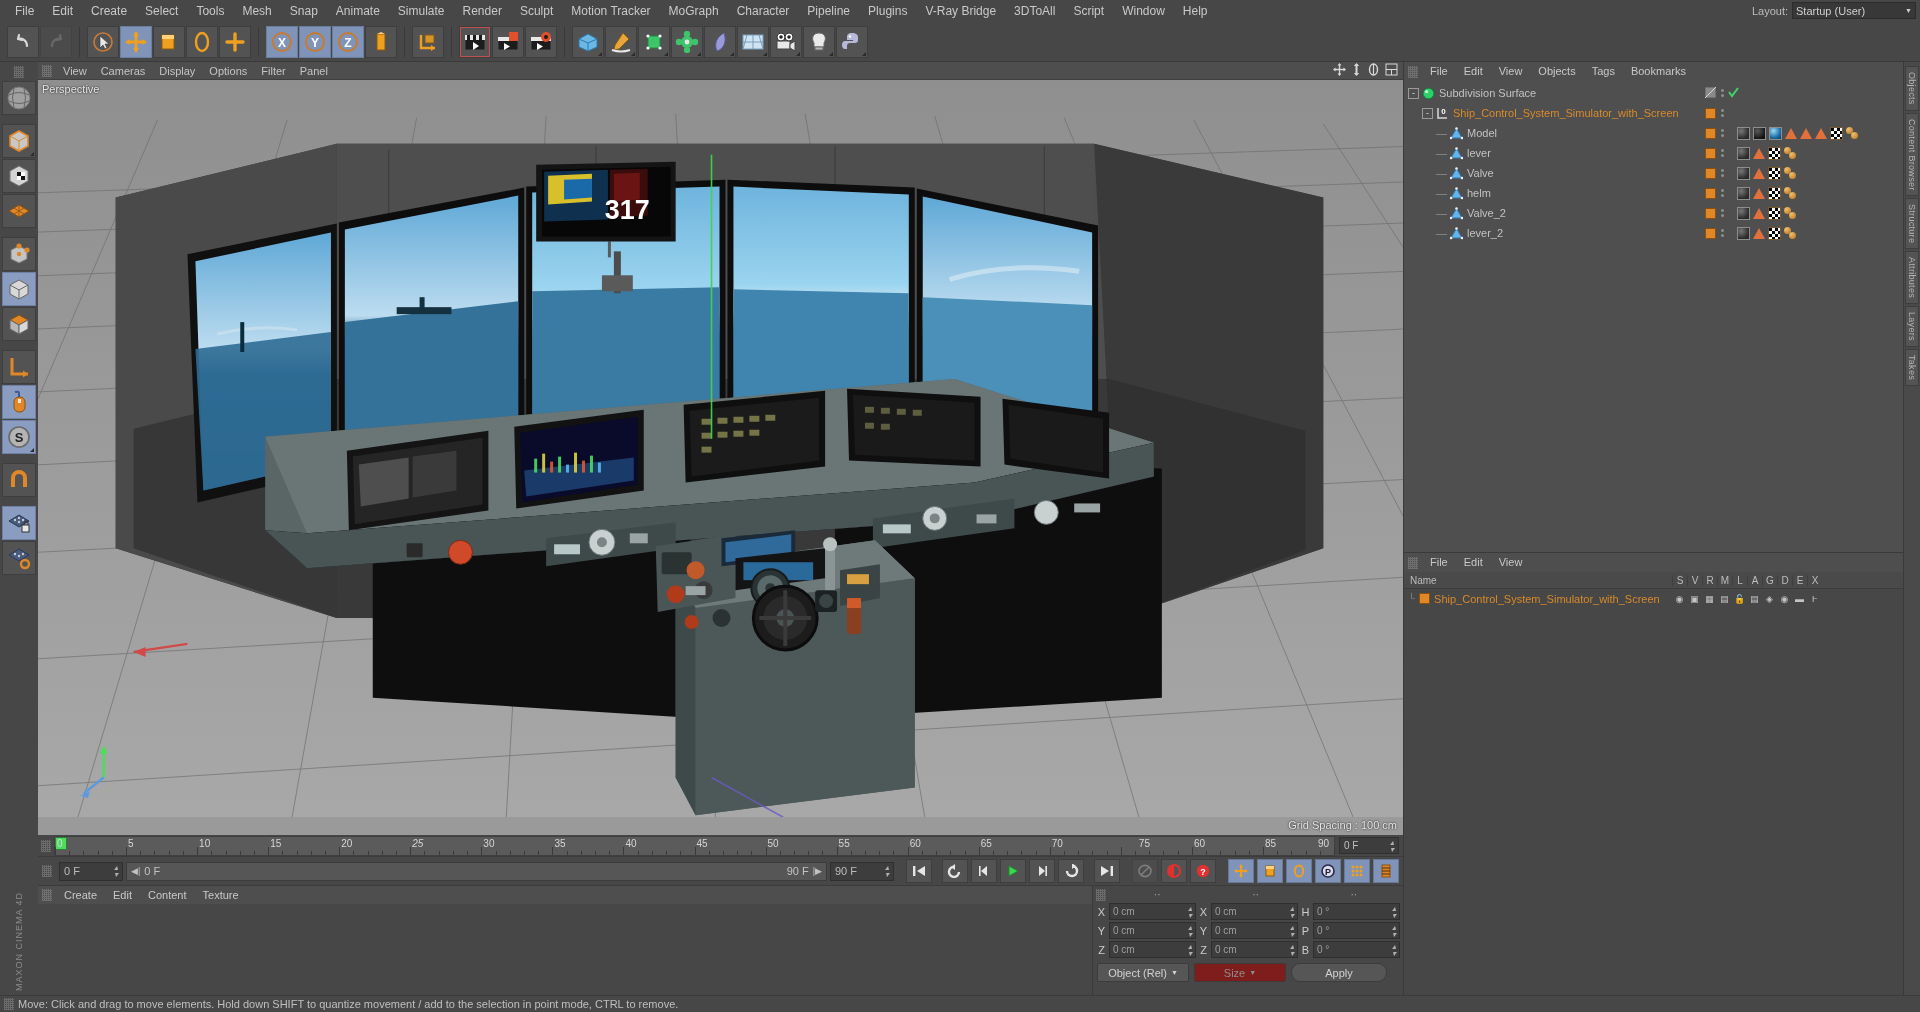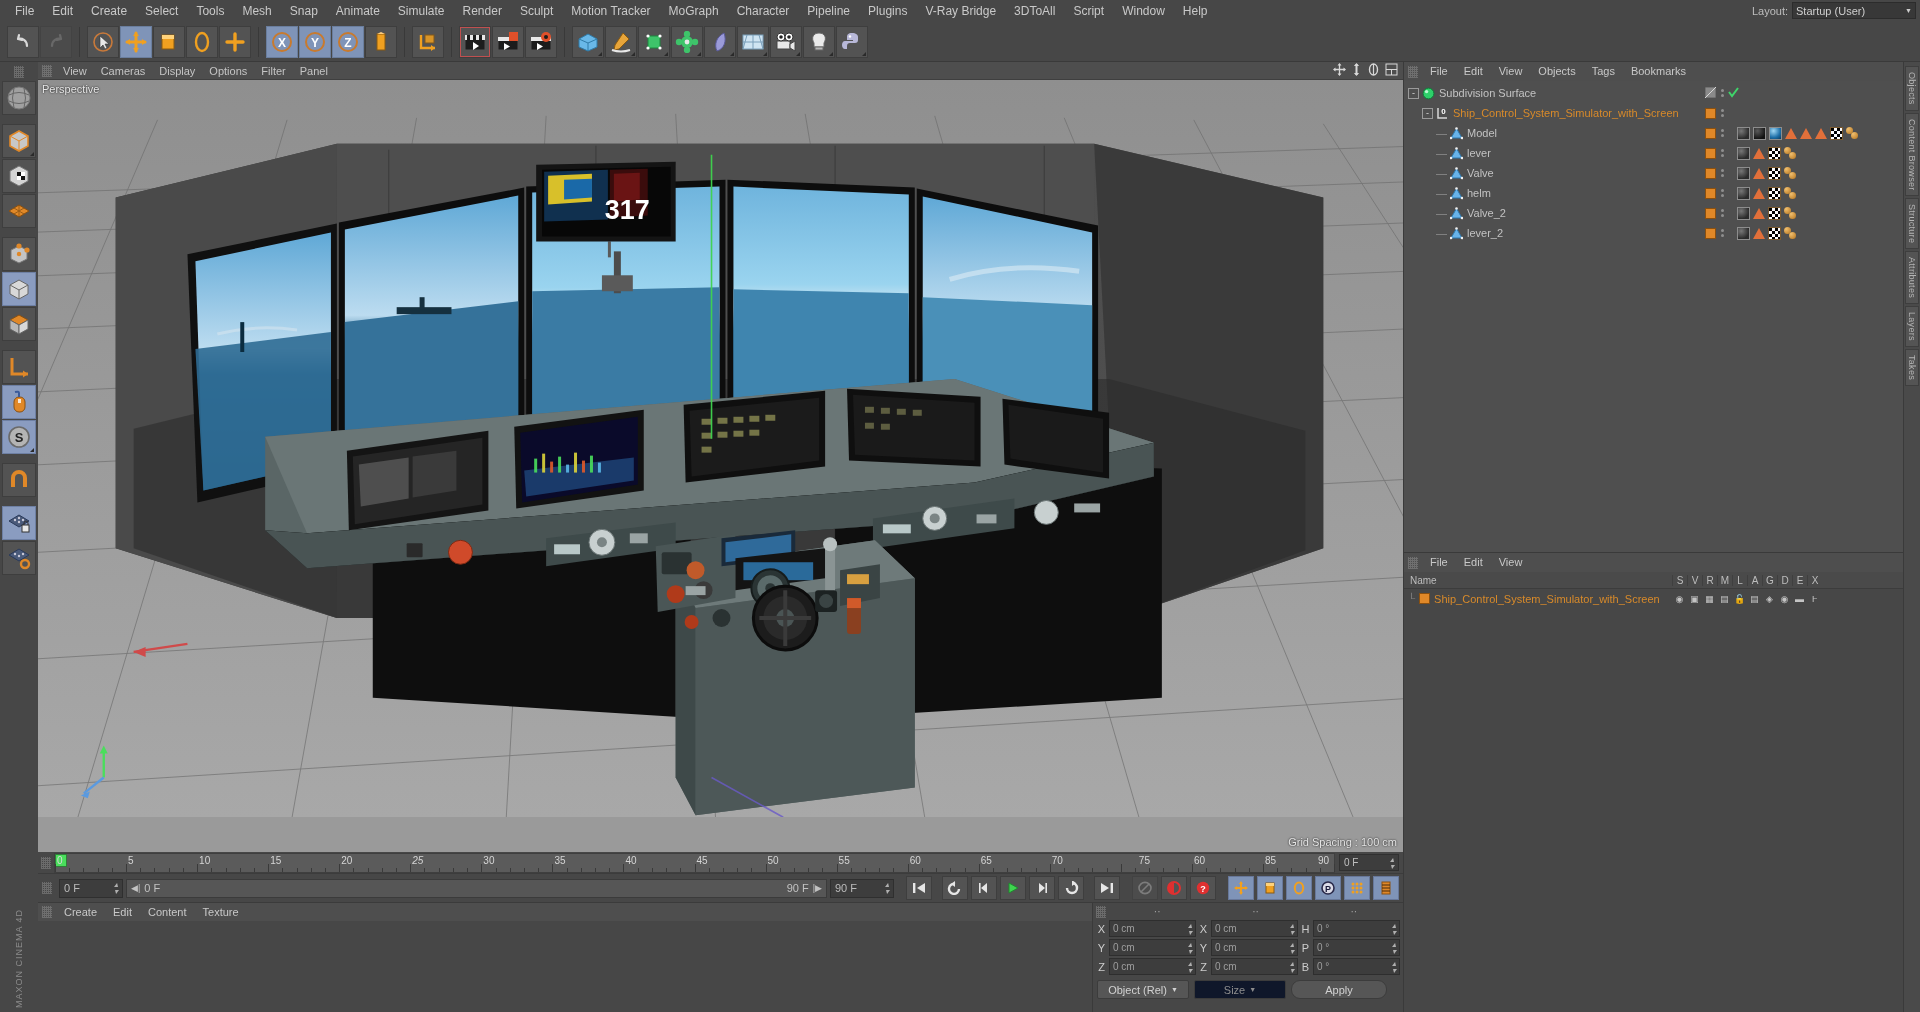--- a/index.html
+++ b/index.html
@@ -1182,21 +1182,21 @@
                     <i>▾</i>
                   </span>
                 </div>
               </div>
             </div>
           <div class="coordfoot">
             <div class="cbtn" style="width:92px;">
               <span>Object (Rel)</span>
               <span style="font-size:7px;">▼</span>
             </div>
-            <div class="cbtn" style="width:92px;color:#8d8d8d;background:#0f172a;">
+            <div class="cbtn" style="width:92px;color:#8d8d8d;background:#7f1d1d;">
               <span>Size</span>
               <span style="font-size:7px;">▼</span>
             </div>
             <div class="cbtn" style="width:96px;border-radius:9px;">
               <span>Apply</span>
             </div>
           </div>
         </div>
       </div>
     </div>
@@ -1490,13 +1490,17 @@
     <div class="dockstrip" id="dockstrip">
         <div class="dtab">Objects</div>
         <div class="dtab">Content Browser</div>
         <div class="dtab">Structure</div>
         <div class="dtab">Attributes</div>
         <div class="dtab">Layers</div>
         <div class="dtab">Takes</div>
       </div>
   </div>
 
+  <div class="statusbar">
+    <div class="grip"></div>
+    <span>Move: Click and drag to move elements. Hold down SHIFT to quantize movement / add to the selection in point mode, CTRL to remove.</span>
+  </div>
 </div>
 
 </body></html>

